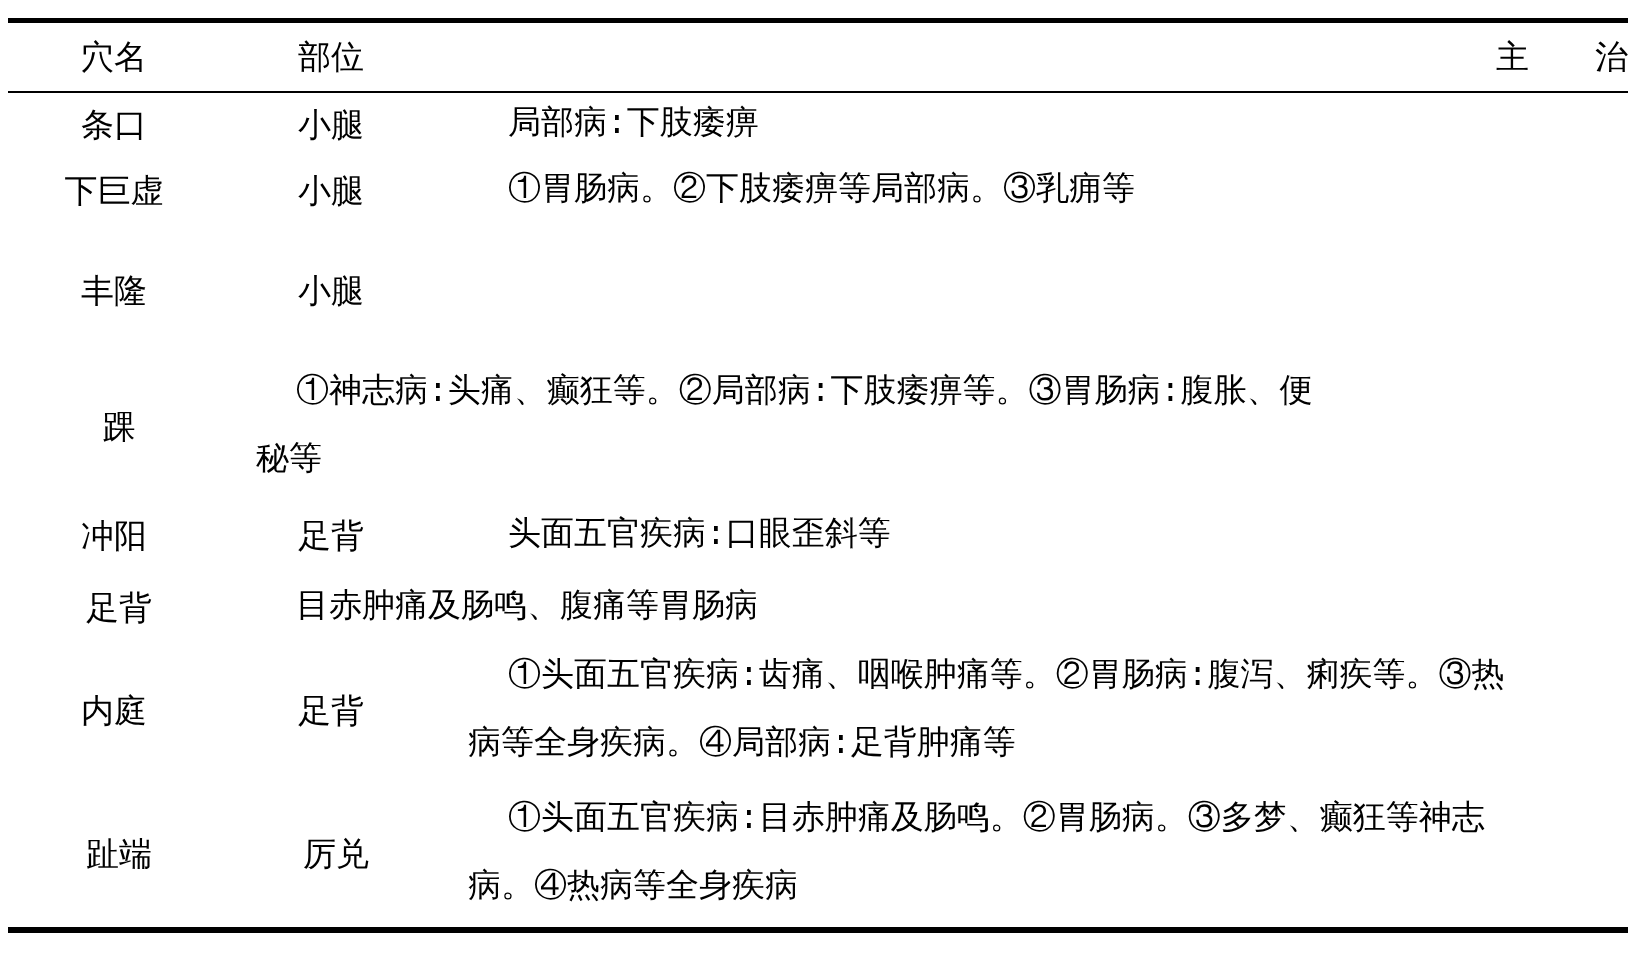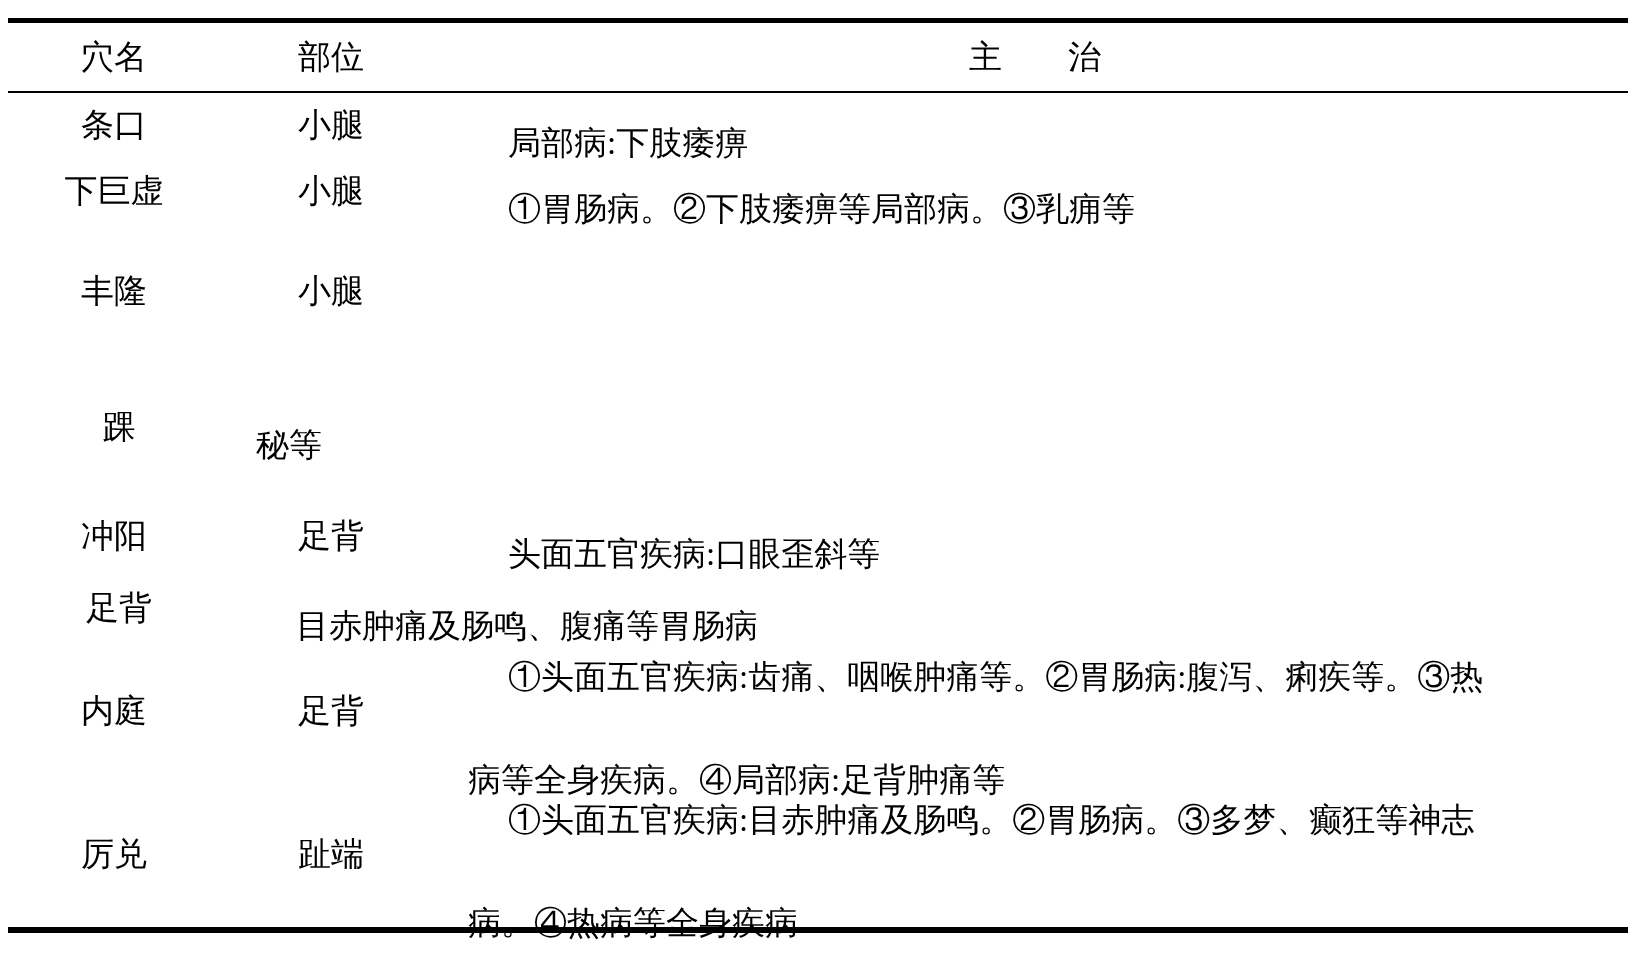--- a/index.html
+++ b/index.html
@@ -6,21 +6,21 @@
     margin: 0;
     padding: 0;
     background: #ffffff;
   }
   .page {
     position: relative;
     width: 1650px;
     height: 968px;
     background: #ffffff;
     color: #000000;
-    font-family: Liberation Serif, serif;
+    font-family: Liberation Mono, monospace;
     font-size: 33px;
     overflow: hidden;
   }
   .table {
     position: absolute;
     left: 8px;
     top: 18px;
     width: 1620px;
     border-top: 5px solid #000000;
     border-bottom: 6px solid #000000;
@@ -44,31 +44,30 @@
     width: 222px;
     text-align: center;
   }
   .c3 {
     flex: 1 1 auto;
     min-width: 0;
     padding: 0 8px 0 26px;
   }
   .c3h {
     flex: 1 1 auto;
-    text-align: center;
+    text-align: right;
   }
   .c3-lines {
     display: flex;
     flex-direction: column;
     justify-content: center;
   }
   .tline {
     line-height: 68px;
     white-space: nowrap;
-    margin-top: 35px;
   }
   .tline.first {
     text-indent: 40px;
   }
 </style>
 </head>
 <body>
 
 <div class="page">
   <div class="table">
@@ -96,20 +95,21 @@
     </div>
 
     <div class="row" style="height:132px">
       <div class="cell c1">丰隆</div>
       <div class="cell c2">小腿</div>
     </div>
 
     <div class="row" style="height:140px">
       <div class="cell c2">踝</div>
       <div class="cell c3 c3-lines">
+        <div class="tline first">①神志病:头痛、癫狂等。②局部病:下肢痿痹等。③胃肠病:腹胀、便</div>
         <div class="tline">秘等</div>
       </div>
     </div>
 
     <div class="row" style="height:78px">
       <div class="cell c1">冲阳</div>
       <div class="cell c2">足背</div>
       <div class="cell c3 c3-lines">
         <div class="tline first">头面五官疾病:口眼歪斜等</div>
       </div>
@@ -125,22 +125,22 @@
     <div class="row" style="height:140px">
       <div class="cell c1">内庭</div>
       <div class="cell c2">足背</div>
       <div class="cell c3 c3-lines">
         <div class="tline first">①头面五官疾病:齿痛、咽喉肿痛等。②胃肠病:腹泻、痢疾等。③热</div>
         <div class="tline">病等全身疾病。④局部病:足背肿痛等</div>
       </div>
     </div>
 
     <div class="row" style="height:146px">
+      <div class="cell c2">趾端</div>
       <div class="cell c1">厉兑</div>
-      <div class="cell c2">趾端</div>
       <div class="cell c3 c3-lines">
         <div class="tline first">①头面五官疾病:目赤肿痛及肠鸣。②胃肠病。③多梦、癫狂等神志</div>
         <div class="tline">病。④热病等全身疾病</div>
       </div>
     </div>
 
   </div>
 </div>
 
 </body></html>

